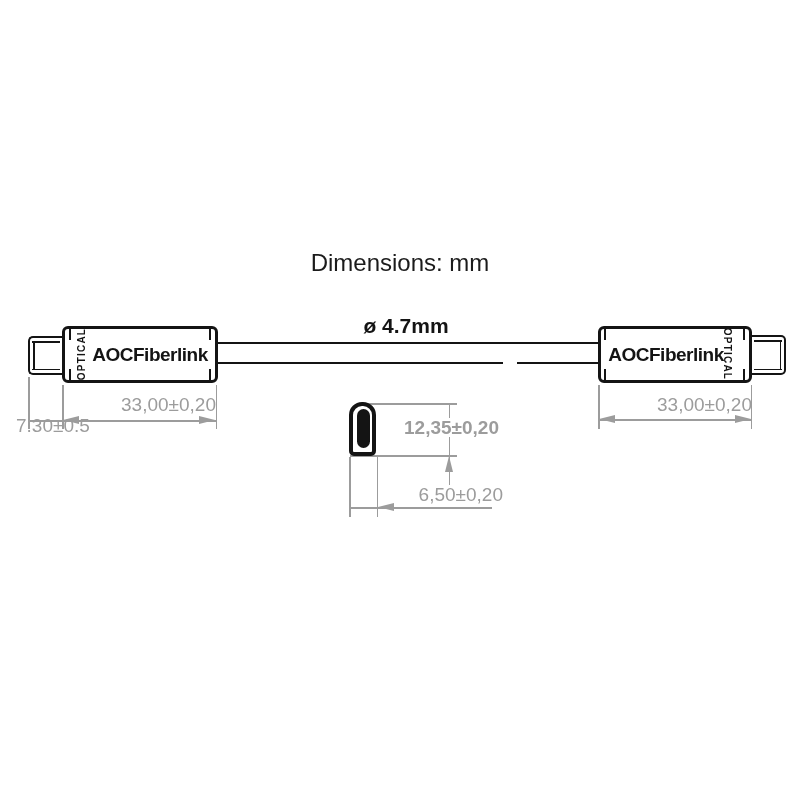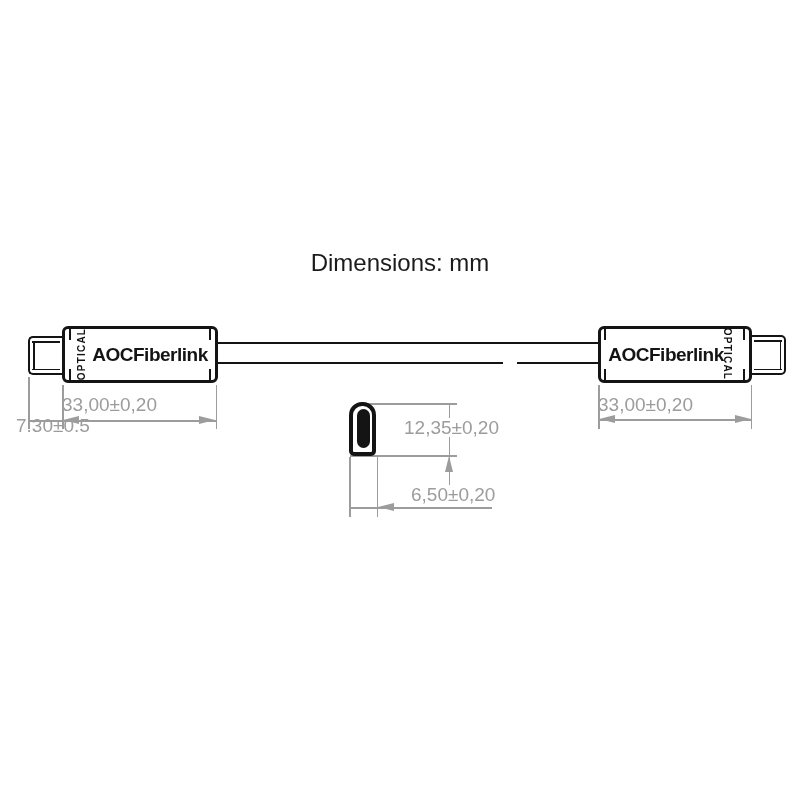--- a/index.html
+++ b/index.html
@@ -9,21 +9,21 @@
   }
   
   .hline,.vline{position:absolute;background:#9c9c9c;}
   .hline{height:1.5px;}
   .vline{width:1.5px;}
   
   .dim-text{
     position:absolute;color:#9c9c9c;font-size:19px;line-height:19px;
     white-space:nowrap;
   }
-  .dim-center{text-align:left;}
+  .dim-center{text-align:right;}
   .mask{background:#ffffff;padding:0 2px;}
   
   .arrow{position:absolute;width:0;height:0;}
   .arrow-left {border-top:4.5px solid transparent;border-bottom:4.5px solid transparent;border-right:16px solid #9c9c9c;}
   .arrow-right{border-top:4.5px solid transparent;border-bottom:4.5px solid transparent;border-left:16px solid #9c9c9c;}
   .arrow-up   {border-left:4.5px solid transparent;border-right:4.5px solid transparent;border-bottom:16px solid #9c9c9c;}
   
   .conn-body{
     position:absolute;top:326px;width:156px;height:57px;box-sizing:border-box;
     background:#fff;border:3px solid #141414;border-radius:6px;z-index:3;
@@ -64,20 +64,21 @@
     position:absolute;left:356.5px;top:409px;width:13.5px;height:39px;
     background:#141414;border-radius:7px;z-index:4;
   }
 </style>
 </head>
 <body>
 
 <div id="canvas">
 
   <div class="title">Dimensions: mm</div>
+  <div class="dia-label">ø 4.7mm</div>
 
   <div>
     <div class="tip" style="left:28px;border-right:none;border-radius:5px 0 0 5px;">
       <span class="t-top"></span>
       <span class="t-bot"></span>
       <span class="t-end" style="left:3px;"></span>
     </div>
     <div class="conn-body" style="left:62px;"></div>
     <div class="mold" style="left:69px;top:328px;"></div>
     <div class="mold" style="left:69px;top:369px;"></div>
@@ -127,21 +128,21 @@
     <div class="arrow arrow-right" style="left:735px;top:415px;"></div>
     <div class="dim-text dim-center" style="left:598px;width:154px;top:395px;">33,00±0,20</div>
   </div>
 
   <div>
 
     <div class="hline" style="left:362px;top:403px;width:95px;"></div>
     <div class="hline" style="left:350px;top:455px;width:107px;"></div>
     <div class="vline" style="left:448.5px;top:403px;height:87px;"></div>
     <div class="arrow arrow-up" style="left:444.5px;top:456px;"></div>
-    <div class="dim-text dim-center mask" style="left:402px;width:95px;top:418px;z-index:2;">12,35±0,20</div>
+    <div class="dim-text dim-center mask" style="left:402px;width:95px;top:418px;z-index:2;font-weight:bold;">12,35±0,20</div>
 
     <div class="cs-shell"></div>
     <div class="cs-core"></div>
 
     <div class="vline" style="left:349px;top:457px;height:60px;"></div>
     <div class="vline" style="left:376.5px;top:457px;height:60px;"></div>
     <div class="hline" style="left:349px;top:507px;width:143px;"></div>
     <div class="arrow arrow-left" style="left:378px;top:503px;"></div>
     <div class="dim-text dim-center mask" style="left:409px;width:92px;top:485px;z-index:2;">6,50±0,20</div>
   </div>

